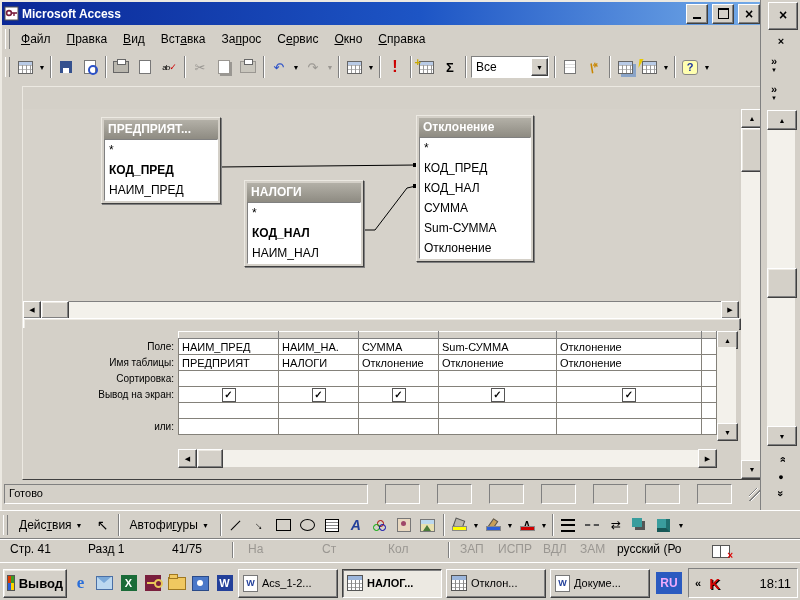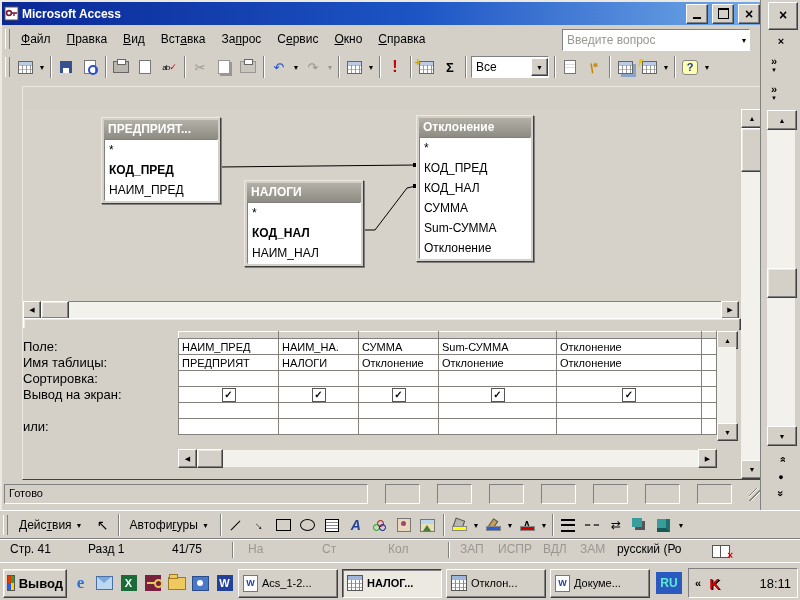--- a/index.html
+++ b/index.html
@@ -53,21 +53,21 @@
     box-shadow:1px 1px 0 #808080}
   .card .hdr{height:19px;line-height:19px;padding:0 4px;color:#fff;font-weight:bold;font-size:12px;
     background:linear-gradient(#b3b0a7,#8e8b82);white-space:nowrap;overflow:hidden}
   .card .bd{background:#fff;border:1px solid;border-color:#808080 #fff #fff #808080}
   .frow{height:20px;line-height:20px;padding:0 4px;font-size:12px;white-space:nowrap;overflow:hidden}
   .frow.b{font-weight:bold}
   
   .qgrid{border-collapse:collapse;background:#fff;table-layout:fixed}
   .qgrid td{border:1px solid #84817a;height:15px;padding:0 3px;font-size:11px;white-space:nowrap;overflow:hidden;vertical-align:middle}
   .qgrid tr.hd td{height:6px;padding:0;background:#d4d0c8;border:1px solid #808080;border-top-color:#fff;border-left-color:#fff}
-  .rlabel{position:absolute;width:151px;height:16px;line-height:16px;text-align:left;padding-right:8px;font-size:13px}
+  .rlabel{position:absolute;width:151px;height:16px;line-height:16px;text-align:right;padding-right:8px;font-size:10px}
   .sp{height:18px;border:1px solid;border-color:#808080 #fff #fff #808080;padding:0 4px;line-height:16px}
   .statusgrip{width:13px;height:13px;background:
     linear-gradient(135deg,transparent 0 5px,#808080 5px 6px,#fff 6px 7px,transparent 7px 9px,#808080 9px 10px,#fff 10px 11px,transparent 0)}
   
   .tbn{width:90px;height:27px;display:flex;align-items:center;gap:4px;padding:0 4px;margin-right:4px;
     background:#d4d0c8;border:1px solid;border-color:#fff #404040 #404040 #fff;box-shadow:inset -1px -1px 0 #808080;
     white-space:nowrap;overflow:hidden;font-size:11px}
   .tbn.active{background:#ece9e2;border-color:#404040 #fff #fff #404040;box-shadow:inset 1px 1px 0 #808080;font-weight:bold}
   .ic-wdoc{width:13px;height:15px;background:#fff;border:1px solid #777;flex:0 0 auto;
     display:flex;align-items:center;justify-content:center}
@@ -112,24 +112,20 @@
     <div class="abs flex" style="left:0;top:25px;right:0;height:24px">
       <span class="grip"></span>
       <span class="menu-item"><span style="text-decoration: underline;">Ф</span><span>а</span><span>й</span><span>л</span></span>
       <span class="menu-item"><span style="text-decoration: underline;">П</span><span>р</span><span>а</span><span>в</span><span>к</span><span>а</span></span>
       <span class="menu-item"><span style="text-decoration: underline;">В</span><span>и</span><span>д</span></span>
       <span class="menu-item"><span>В</span><span>с</span><span>т</span><span style="text-decoration: underline;">а</span><span>в</span><span>к</span><span>а</span></span>
       <span class="menu-item"><span>З</span><span>а</span><span style="text-decoration: underline;">п</span><span>р</span><span>о</span><span>с</span></span>
       <span class="menu-item"><span>С</span><span style="text-decoration: underline;">е</span><span>р</span><span>в</span><span>и</span><span>с</span></span>
       <span class="menu-item"><span style="text-decoration: underline;">О</span><span>к</span><span>н</span><span>о</span></span>
       <span class="menu-item"><span style="text-decoration: underline;">С</span><span>п</span><span>р</span><span>а</span><span>в</span><span>к</span><span>а</span></span>
-      <span class="abs sunken flex" style="right:12px;top:2px;width:182px;height:20px;padding-left:4px">
-        <span class="gray" style="flex:1;font-size:12px">Введите вопрос</span>
-        <span class="dd" style="height:18px">▼</span>
-      </span>
     </div>
 
     <div class="abs flex" style="left:0;top:51px;right:0;height:28px">
       <span class="grip"></span>
       <span class="tb">
           <span class="i-grid"></span>
         </span>
       <span class="dd">▼</span>
       <span class="tb-sep"></span>
       <span class="tb">
@@ -570,21 +566,21 @@
       </span>
     <span class="tbn">
         <span class="ic-adg"></span>
         <span>Отклон...</span>
       </span>
     <span class="tbn">
         <span class="ic-wdoc"></span>
         <span>Докуме...</span>
       </span>
 
-    <span class="flex" style="width:26px;height:22px;background:#2a5ac0;color:#5eead4;font-weight:bold;font-size:12px;justify-content:center;margin:0 6px 0 2px">
+    <span class="flex" style="width:26px;height:22px;background:#2a5ac0;color:#f0abfc;font-weight:bold;font-size:12px;justify-content:center;margin:0 6px 0 2px">
         <span>RU</span>
       </span>
     <span class="flex" style="flex:1;height:28px;border:1px solid;border-color:#808080 #fff #fff #808080;margin-right:2px;padding:0 6px;gap:8px">
       <span style="font-weight:bold">«</span>
       <span class="kav"></span>
       <span style="flex:1;text-align:right;font-size:13px">18:11</span>
     </span>
   </div>
 
 </div>

